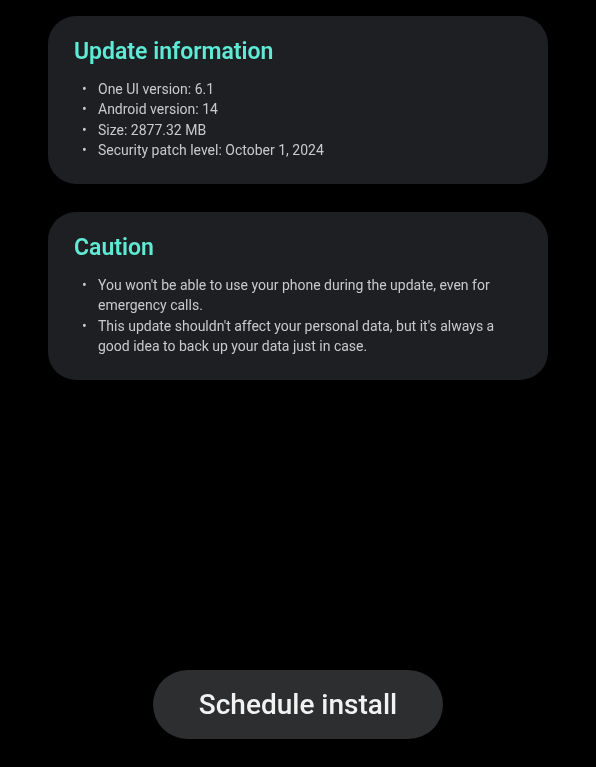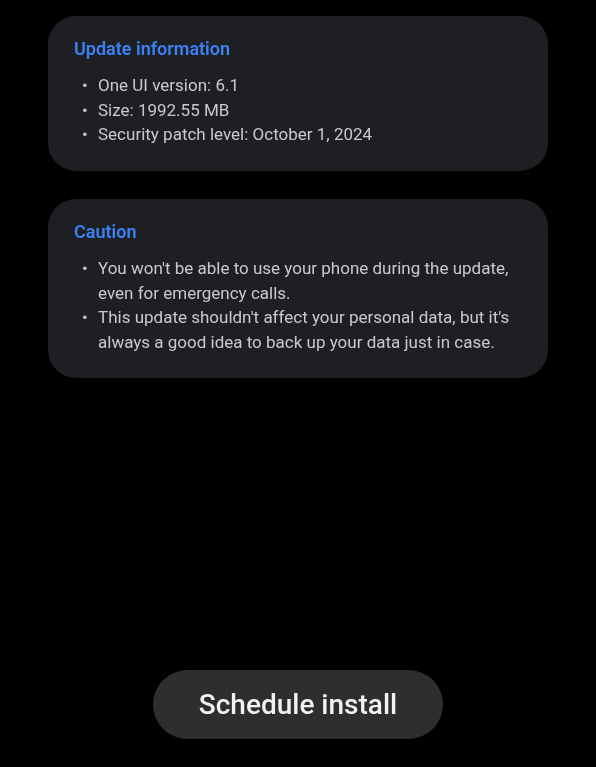--- a/index.html
+++ b/index.html
@@ -18,32 +18,32 @@
     }
     .card {
       background: #1e1f23;
       border-radius: 28px;
       padding: 22px 26px 24px 26px;
     }
     .card + .card {
       margin-top: 28px;
     }
     .card-title {
-      color: #3b82f6;
-      font-size: 18px;
+      color: #5eead4;
+      font-size: 23px;
       font-weight: 600;
       margin-bottom: 14px;
     }
     .card-list {
       list-style: none;
       padding-left: 6px;
     }
     .card-list li {
       color: #c9cacb;
-      font-size: 17px;
+      font-size: 14px;
       line-height: 1.45;
       position: relative;
       padding-left: 18px;
     }
     .card-list li::before {
       content: "•";
       position: absolute;
       left: 2px;
       color: #c9cacb;
     }
@@ -75,21 +75,22 @@
       width: 290px;
     }
   </style>
 </head>
 <body>
 
 <div class="card">
   <div class="card-title">Update information</div>
   <ul class="card-list">
     <li>One UI version: 6.1</li>
-    <li>Size: 1992.55 MB</li>
+    <li>Android version: 14</li>
+    <li>Size: 2877.32 MB</li>
     <li>Security patch level: October 1, 2024</li>
   </ul>
 </div>
 
 <div class="card">
   <div class="card-title">Caution</div>
   <ul class="card-list">
     <li>You won't be able to use your phone during the update, even for emergency calls.</li>
     <li>This update shouldn't affect your personal data, but it's always a good idea to back up your data just in case.</li>
   </ul>

